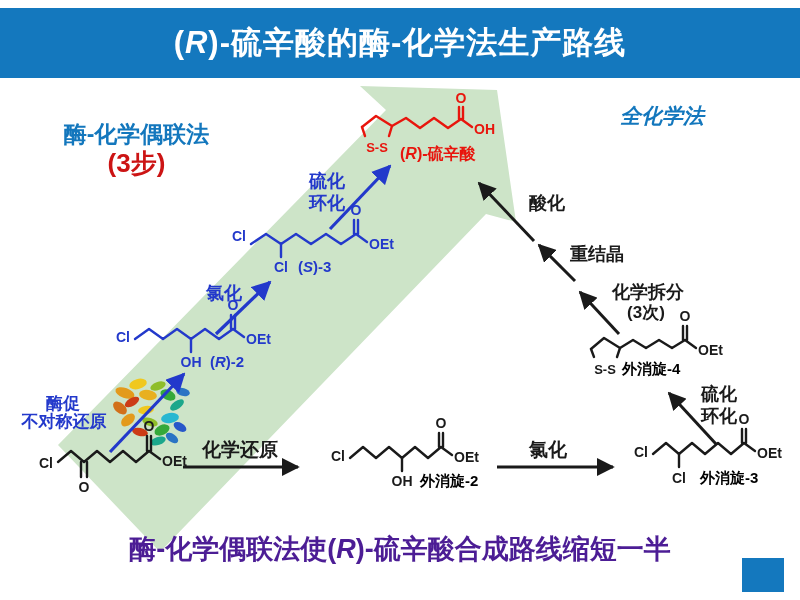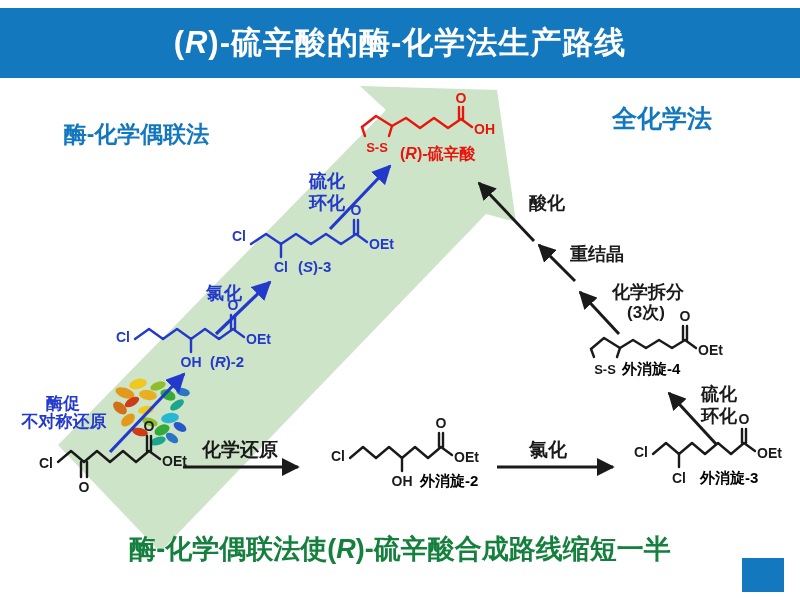--- a/index.html
+++ b/index.html
@@ -9,24 +9,24 @@
           display:flex;align-items:center;justify-content:center;}
   .banner .ttl{color:#ffffff;font-size:31px;font-weight:bold;letter-spacing:1px;}
   .it{font-style:italic;}
   .method{position:absolute;text-align:center;font-weight:bold;line-height:1.22;}
   .method .mname{color:#1377bd;}
   .method .msteps{color:#cc1414;}
   .m-left{left:29px;top:120px;width:215px;}
   .m-left .mname{font-size:23px;}
   .m-left .msteps{font-size:26px;}
   .m-right{left:577px;top:103px;width:170px;}
-  .m-right .mname{font-size:25px;}
+  .m-right .mname{font-size:21px;font-style:italic;}
   .m-right .msteps{font-size:28px;}
   .footer{position:absolute;left:0;top:531px;width:800px;text-align:center;
-          color:#15803d;font-size:27px;font-weight:bold;}
+          color:#4c1d95;font-size:27px;font-weight:bold;}
   .pagerect{position:absolute;left:742px;top:558px;width:42px;height:34px;background:#1478be;}
   svg.canvas{position:absolute;left:0;top:0;}
   svg text{font-family:"Liberation Sans",sans-serif;font-weight:bold;}
   .ch-b{stroke:#1a1a1a;stroke-width:2.4;fill:none;stroke-linecap:round;stroke-linejoin:round;}
   .ch-blue{stroke:#2339cb;stroke-width:2.4;fill:none;stroke-linecap:round;stroke-linejoin:round;}
   .ch-red{stroke:#e8150d;stroke-width:2.4;fill:none;stroke-linecap:round;stroke-linejoin:round;}
   .atm{font-size:14px;fill:#1a1a1a;}
   .atm-blue{fill:#2339cb;}
   .atm-red{fill:#e8150d;}
   .stereo{font-size:15px;}
@@ -192,20 +192,21 @@
       <text class="step" x="719" y="422" text-anchor="middle">环化</text>
       <text class="step" x="648" y="298" text-anchor="middle">化学拆分</text>
       <text class="step" x="646" y="318" text-anchor="middle" style="font-size:17px">(3次)</text>
       <text class="step" x="597" y="260" text-anchor="middle">重结晶</text>
       <text class="step" x="547" y="209" text-anchor="middle">酸化</text>
     </g>
   </svg>
 
   <div class="method m-left">
     <div class="mname">酶-化学偶联法</div>
+    <div class="msteps">(3步)</div>
   </div>
 
   <div class="method m-right">
     <div class="mname">全化学法</div>
   </div>
 
   <div class="footer"><span>酶-化学偶联法使(</span><span class="it">R</span><span>)-硫辛酸合成路线缩短一半</span></div>
 
   <div class="pagerect"></div>
 </div>

